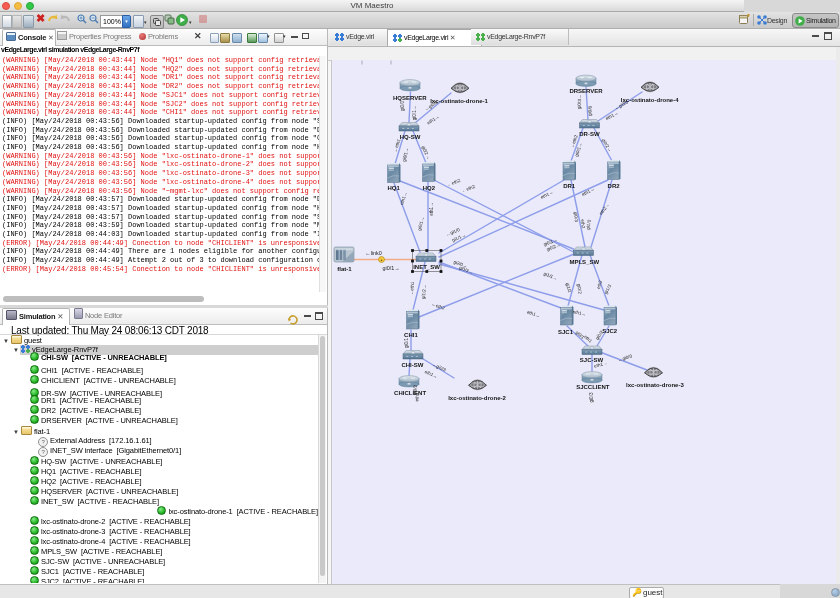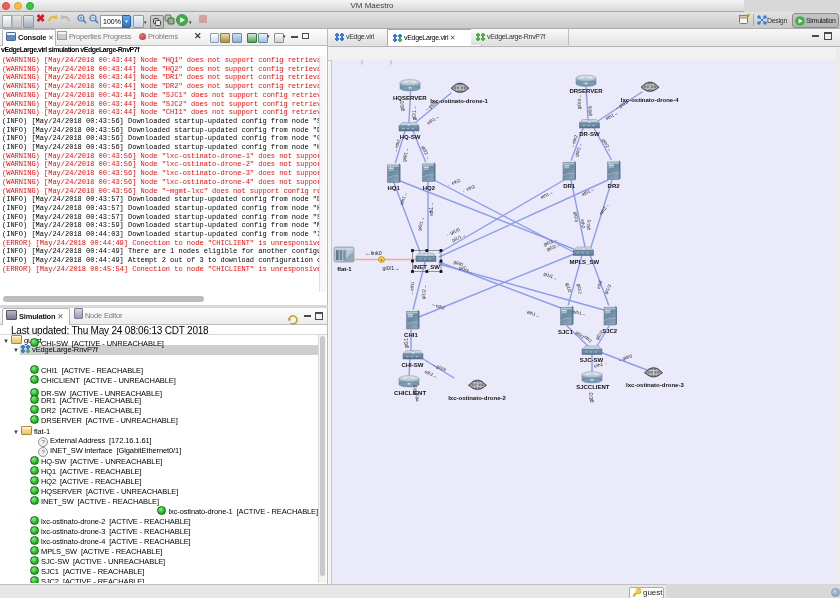--- a/index.html
+++ b/index.html
@@ -55,21 +55,21 @@
       radial-gradient(circle 2px at 2px 2px,#3a7bd5 90%,transparent),
       radial-gradient(circle 2px at 7px 2px,#3a7bd5 90%,transparent),
       radial-gradient(circle 2px at 2px 6px,#3a7bd5 90%,transparent),
       radial-gradient(circle 2px at 7px 6px,#3a7bd5 90%,transparent)!important;}
   .ic-green{background:
       radial-gradient(circle 2px at 2px 2px,#49b04b 90%,transparent),
       radial-gradient(circle 2px at 7px 2px,#49b04b 90%,transparent),
       radial-gradient(circle 2px at 2px 6px,#49b04b 90%,transparent),
       radial-gradient(circle 2px at 7px 6px,#49b04b 90%,transparent)!important;}
   
-  #statusbar{left:0;top:584px;width:666px;height:14px;background:#e7e7e7;
+  #statusbar{left:0;top:584px;width:780px;height:14px;background:#e7e7e7;
     border-top:1px solid #c0c0c0;}
   
   #edit-tabbar{left:328px;top:29px;width:512px;height:17px;
     background:linear-gradient(#f7f7f7,#e4e4e4);border-bottom:1px solid #b4b4b4;}
   .etab{position:absolute;top:0;height:16px;line-height:16px;font-size:7px;letter-spacing:-0.3px;color:#333;
     background:linear-gradient(#fafafa,#dedede);border-right:1px solid #bdbdbd;
     padding:0 6px 0 5px;}
   .etab.sel{background:#fff;border:1px solid #a8a8a8;border-bottom:none;color:#000;}
   #edit-strip{left:328px;top:47px;width:512px;height:13px;background:#f1f1f1;
     border-bottom:1px solid #cacaca;}
@@ -245,21 +245,21 @@
         </svg>
     </div>
     <div style="position:absolute;left:304px;top:7px;width:7px;height:2px;background:#4a4a4a;"></div>
     <div style="position:absolute;left:315px;top:4px;width:6px;height:5px;border:1px solid #4a4a4a;border-top-width:2px;"></div>
   </div>
   <div style="position:absolute;left:11px;top:17px;font-size:10px;letter-spacing:-0.2px;color:#000;">Last updated: Thu May 24 08:06:13 CDT 2018</div>
   <div style="position:absolute;left:0;top:26px;width:100%;border-top:1px solid #d8d8d8;"></div>
   <div id="tree">
 <div class="trow" style="top:0.0px;"><span style="margin-left:3px;"></span><span class="tri">▼</span><span class="ic-folder"></span>guest</div>
 <div class="trow" style="top:10.1px;"><span style="position:absolute;left:20px;top:0;width:298px;height:10px;background:#cecece;"></span><span style="position:relative;"><span style="margin-left:13px;"></span><span class="tri">▼</span><span class="ic-sim"></span>vEdgeLarge-RnvP7f</span></div>
-<div class="trow" style="top:3px;"><span style="margin-left:30px;"></span><span class="ball"></span>CHI-SW&nbsp; [ACTIVE - UNREACHABLE]</div>
+<div class="trow" style="top:17px;font-weight:bold;"><span style="margin-left:30px;"></span><span class="ball"></span>CHI-SW&nbsp; [ACTIVE - UNREACHABLE]</div>
 <div class="trow" style="top:30.2px;"><span style="margin-left:30px;"></span><span class="ball"></span>CHI1&nbsp; [ACTIVE - REACHABLE]</div>
 <div class="trow" style="top:40.2px;"><span style="margin-left:30px;"></span><span class="ball"></span>CHICLIENT&nbsp; [ACTIVE - UNREACHABLE]</div>
 <div class="trow" style="top:53px;"><span style="margin-left:30px;"></span><span class="ball"></span>DR-SW&nbsp; [ACTIVE - UNREACHABLE]</div>
 <div class="trow" style="top:60.3px;"><span style="margin-left:30px;"></span><span class="ball"></span>DR1&nbsp; [ACTIVE - REACHABLE]</div>
 <div class="trow" style="top:70.4px;"><span style="margin-left:30px;"></span><span class="ball"></span>DR2&nbsp; [ACTIVE - REACHABLE]</div>
 <div class="trow" style="top:80.4px;"><span style="margin-left:30px;"></span><span class="ball"></span>DRSERVER&nbsp; [ACTIVE - UNREACHABLE]</div>
 <div class="trow" style="top:90.5px;"><span style="margin-left:13px;"></span><span class="tri">▼</span><span class="ic-folder"></span>flat-1</div>
 <div class="trow" style="top:100.5px;"><span style="margin-left:38px;"></span><span class="ic-q">?</span>External Address&nbsp; [172.16.1.61]</div>
 <div class="trow" style="top:110.6px;"><span style="margin-left:38px;"></span><span class="ic-q">?</span>INET_SW interface&nbsp; [GigabitEthernet0/1]</div>
 <div class="trow" style="top:120.6px;"><span style="margin-left:30px;"></span><span class="ball"></span>HQ-SW&nbsp; [ACTIVE - UNREACHABLE]</div>

